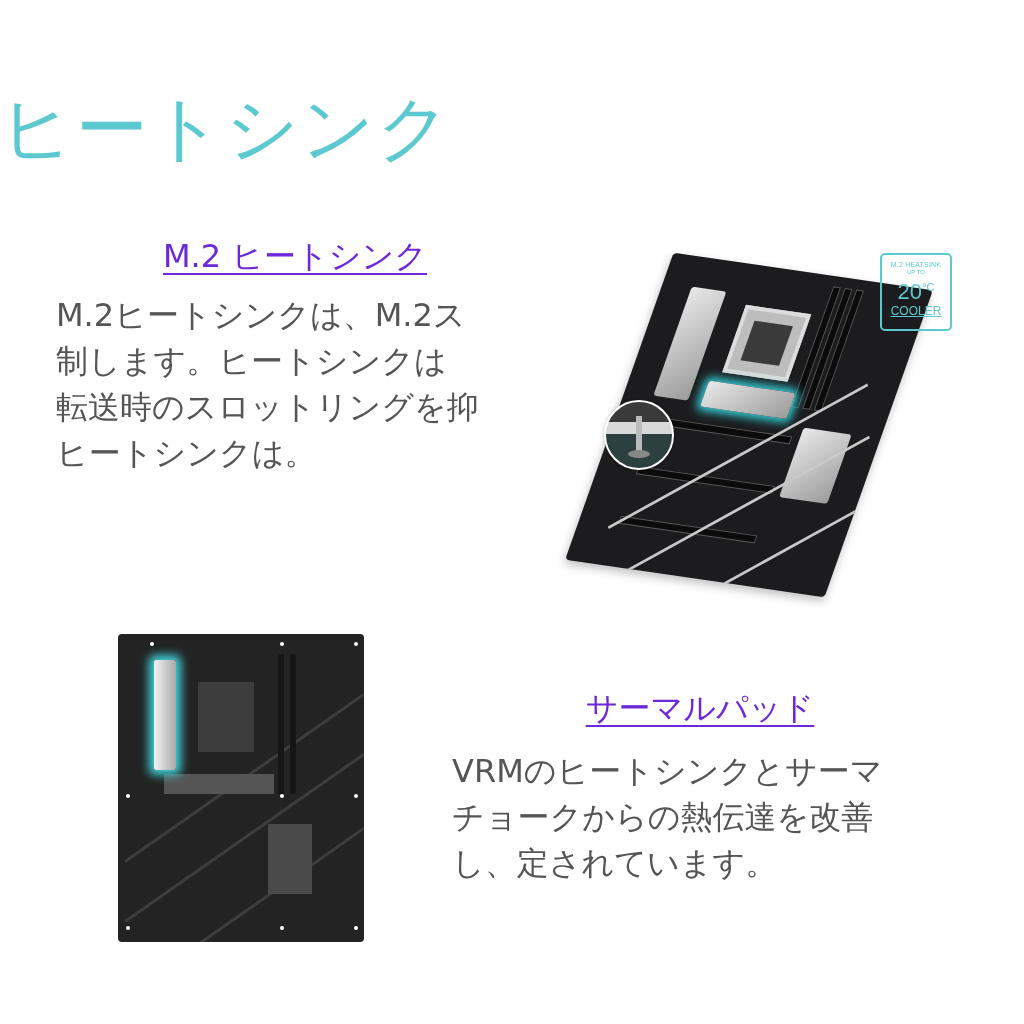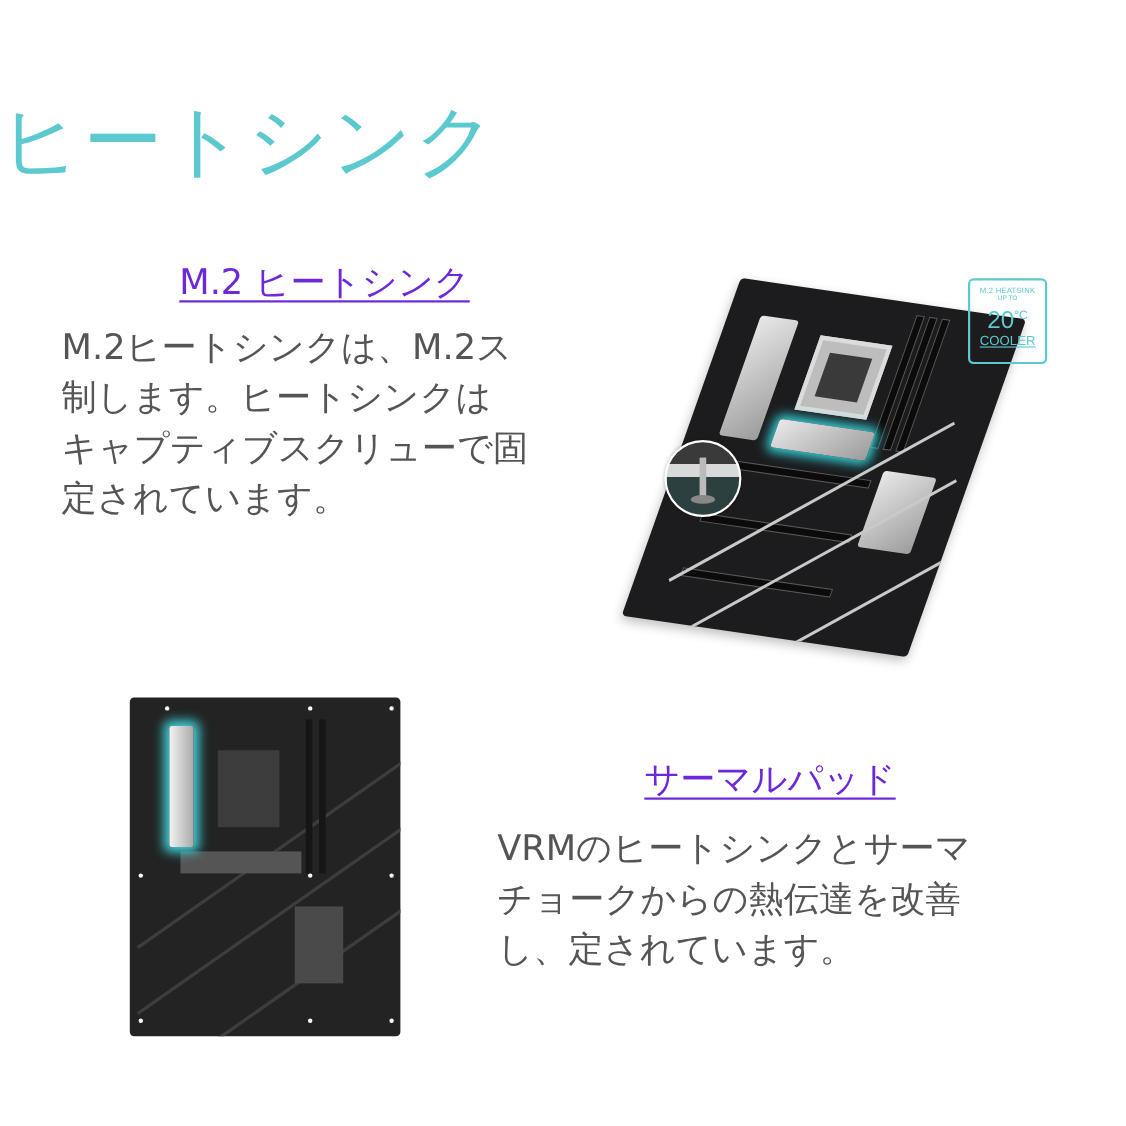--- a/index.html
+++ b/index.html
@@ -62,22 +62,22 @@
 <body>
 
 <div class="page-title">ヒートシンク</div>
 
 <div id="m2-heading" class="section-heading">
   <span>M.2 ヒートシンク</span>
 </div>
 <div id="m2-body" class="body-text">
   <div>M.2ヒートシンクは、M.2ス</div>
   <div>制します。ヒートシンクは</div>
-  <div>キャプティブスクリューで固</div>
-  <div>定されています。</div>
+  <div>転送時のスロットリングを抑</div>
+  <div>ヒートシンクは。</div>
 </div>
 
 <div class="mb-tilted">
   <div class="board">
     <div class="hs" style="left:30px;top:30px;width:36px;height:110px;"></div>
     <div class="socket" style="left:90px;top:40px;width:60px;height:60px;"></div>
     <div class="slot" style="left:170px;top:10px;width:6px;height:120px;"></div>
     <div class="slot" style="left:182px;top:10px;width:6px;height:120px;"></div>
     <div class="slot" style="left:194px;top:10px;width:6px;height:120px;"></div>
     <div class="hs m2-glow" style="left:80px;top:118px;width:90px;height:26px;"></div>

